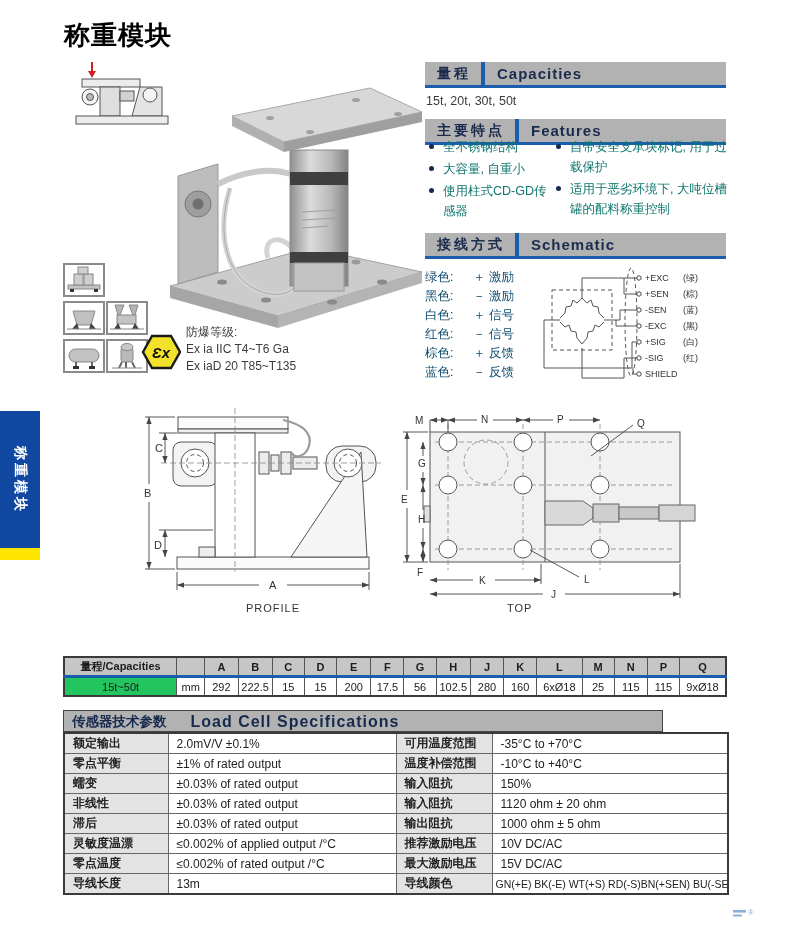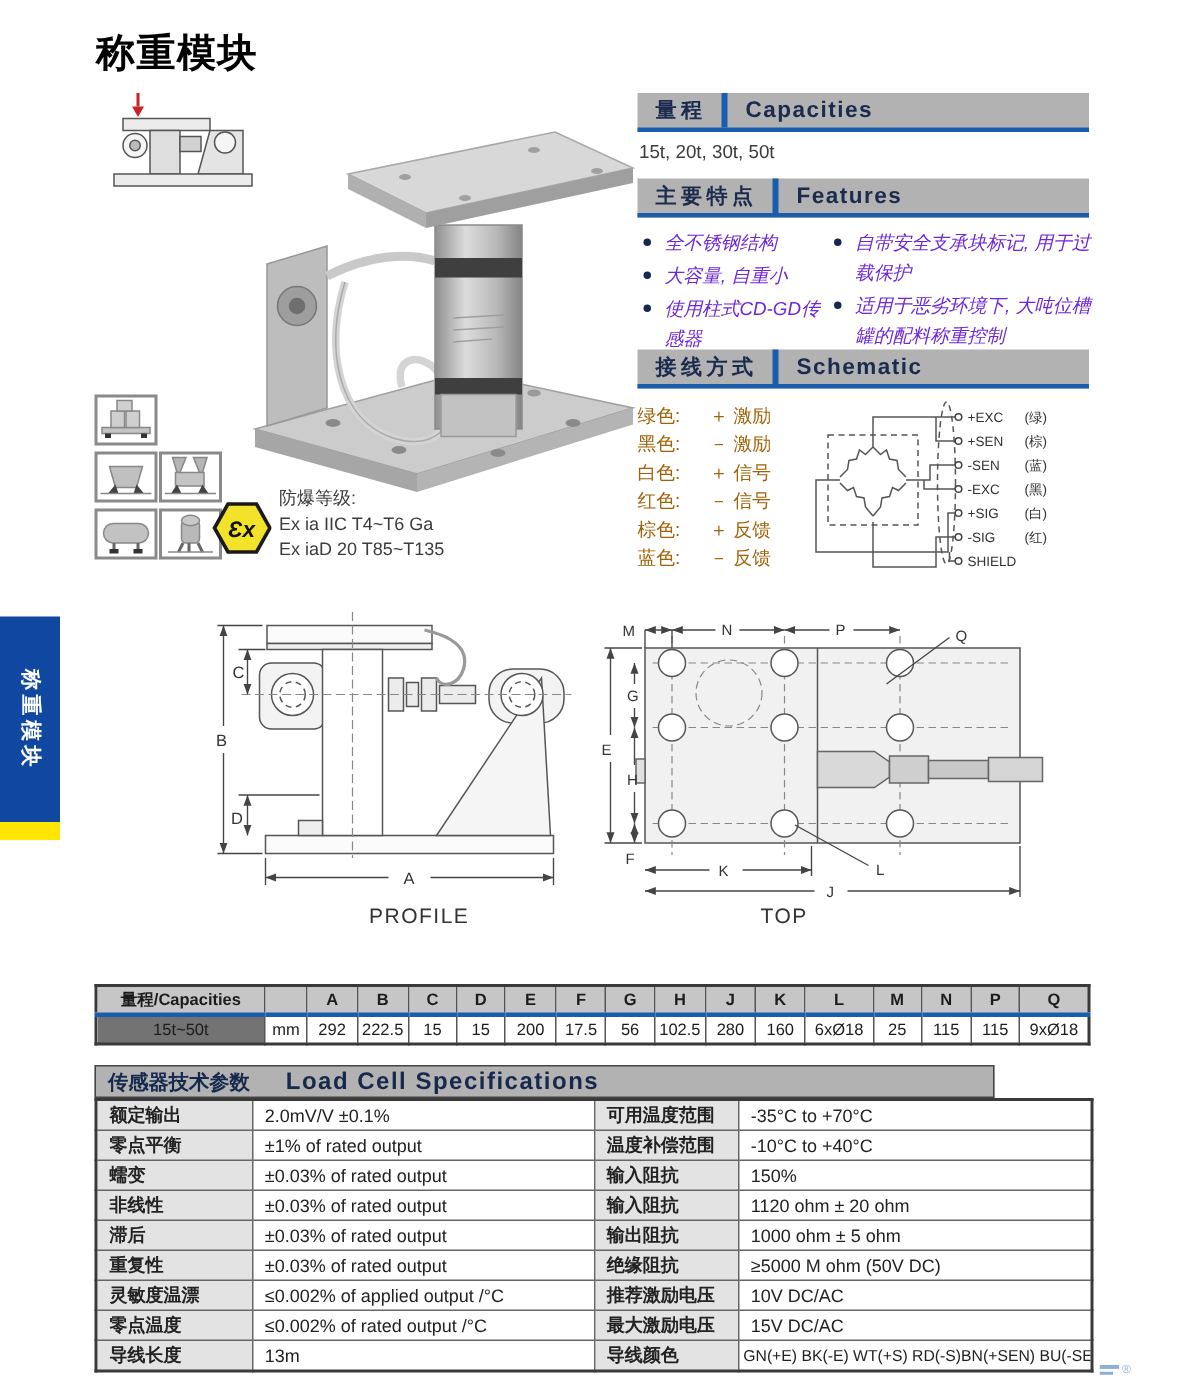--- a/index.html
+++ b/index.html
@@ -14,41 +14,41 @@
   
   .title{position:absolute;left:64px;top:18px;font-size:26px;font-weight:bold;color:#000;letter-spacing:1px;}
   
   .sec-h{position:absolute;left:425px;width:301px;height:23px;background:#b2b2b2;
          border-bottom:3px solid #1a5dad;display:flex;align-items:stretch;color:#1b2b4d;}
   .sec-h .zh{display:flex;align-items:center;padding:0 10px 0 12px;font-size:14px;font-weight:bold;letter-spacing:3px;}
   .sec-h .vbar{width:4px;background:#1a5dad;}
   .sec-h .en{display:flex;align-items:center;padding-left:12px;font-size:15px;font-weight:bold;letter-spacing:1px;}
   .cap-value{position:absolute;left:426px;top:94px;font-size:12.5px;color:#3c3c3c;}
   
-  .feat-col{position:absolute;top:152px;font-size:12.5px;color:#6d28d9;line-height:20px;font-style:italic;}
+  .feat-col{position:absolute;top:137px;font-size:12.5px;color:#0f766e;line-height:20px;}
   .feat-col.c1{left:429px;width:122px;}
   .feat-col.c2{left:556px;width:172px;}
   .feat-item{position:relative;padding-left:14px;margin-bottom:2px;}
   .feat-item .dot{position:absolute;left:0;top:7px;width:5px;height:5px;border-radius:50%;background:#14294d;}
   
-  .wire-list{position:absolute;left:425px;top:268px;font-size:12.5px;color:#a16207;line-height:19px;}
+  .wire-list{position:absolute;left:425px;top:268px;font-size:12.5px;color:#0c4a6e;line-height:19px;}
   .wire-row span.nm{display:inline-block;width:48px;}
   
   .ex-text{position:absolute;left:186px;top:324px;font-size:12px;color:#3c3c3c;line-height:17px;}
   
   .thumb{position:absolute;width:42px;height:34px;background:#fff;border:2px solid #8a8a8a;box-sizing:border-box;}
   
-  .dwg-cap{position:absolute;font-size:14px;letter-spacing:1px;color:#333;}
+  .dwg-cap{position:absolute;font-size:11px;letter-spacing:1px;color:#333;}
   
   table{border-collapse:collapse;}
   .dim-table{position:absolute;left:63px;top:656px;width:664px;font-size:11px;table-layout:fixed;}
   .dim-table td{border:1px solid #555;text-align:center;padding:1px 0;height:13px;color:#1c1c1c;overflow:hidden;}
   .dim-table tr.hd td{background:#c6c6c6;font-weight:bold;border-bottom:3px solid #1a5dad;}
   .dim-table tr.dt td{background:#fff;height:15px;}
-  .dim-table tr.dt td.range{background:#737373;}
+  .dim-table tr.dt td.range{background:#22c55e;}
   .dim-table{border:2px solid #3a3a3a;padding-left:28px;}
   
   .spec-h{position:absolute;left:63px;top:710px;width:600px;height:22px;background:#b2b2b2;
           border:1px solid #444;box-sizing:border-box;display:flex;align-items:flex-end;color:#16294d;}
   .spec-h .zh{display:flex;align-items:center;padding:0 8px;font-size:13.5px;font-weight:bold;}
   .spec-h .vbar{width:4px;background:#1a5dad;}
   .spec-h .en{display:flex;align-items:center;padding-left:12px;font-size:16px;font-weight:bold;letter-spacing:1px;}
   .spec-table{position:absolute;left:63px;top:732px;width:664px;font-size:12px;table-layout:fixed;border:2px solid #3a3a3a;}
   .spec-table td{border:1px solid #666;height:15.8px;padding:1px 8px;color:#222;overflow:hidden;white-space:nowrap;}
   .spec-table td.param{background:#e3e3e3;font-weight:600;}
@@ -492,26 +492,20 @@
           <td class="param">输入阻抗</td>
           <td>1120 ohm ± 20 ohm</td>
         </tr>
     <tr>
           <td class="param">滞后</td>
           <td>±0.03% of rated output</td>
           <td class="param">输出阻抗</td>
           <td>1000 ohm ± 5 ohm</td>
         </tr>
     <tr>
-          <td class="param">重复性</td>
-          <td>±0.03% of rated output</td>
-          <td class="param">绝缘阻抗</td>
-          <td>≥5000 M ohm  (50V DC)</td>
-        </tr>
-    <tr>
           <td class="param">灵敏度温漂</td>
           <td>≤0.002% of applied output /°C</td>
           <td class="param">推荐激励电压</td>
           <td>10V DC/AC</td>
         </tr>
     <tr>
           <td class="param">零点温度</td>
           <td>≤0.002% of rated output /°C</td>
           <td class="param">最大激励电压</td>
           <td>15V DC/AC</td>

